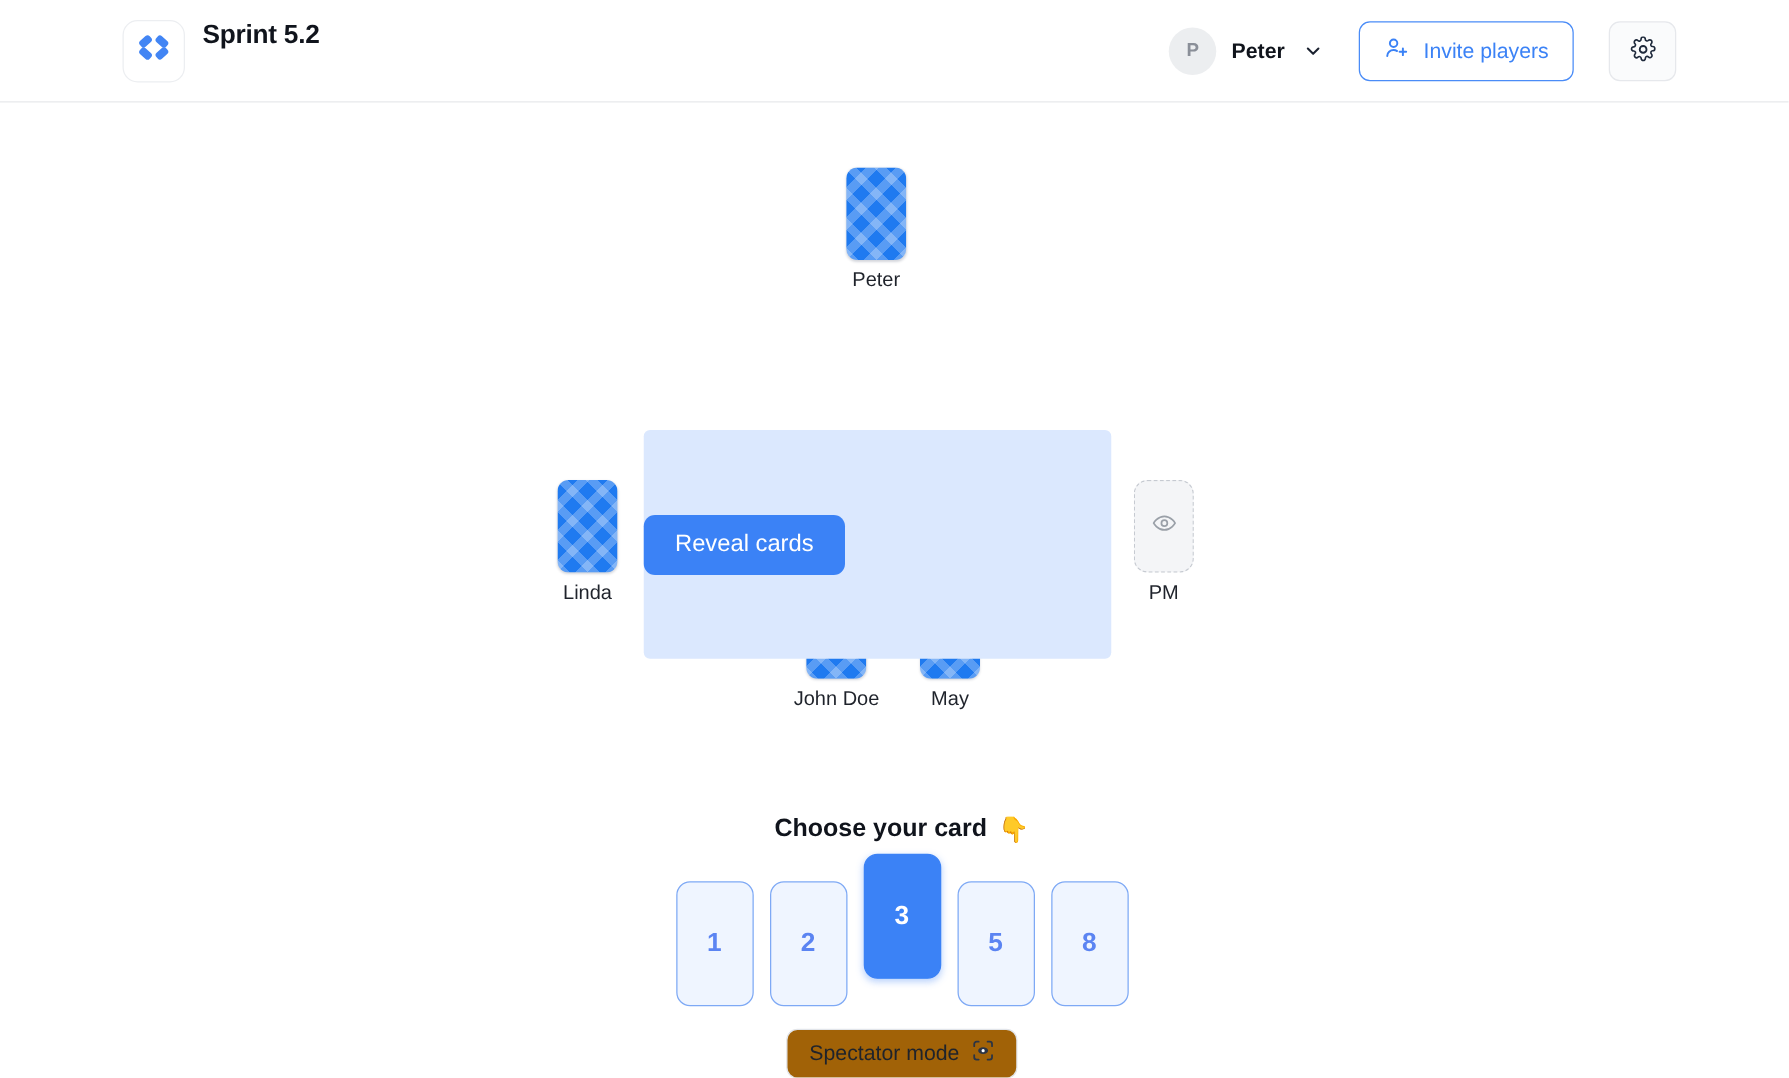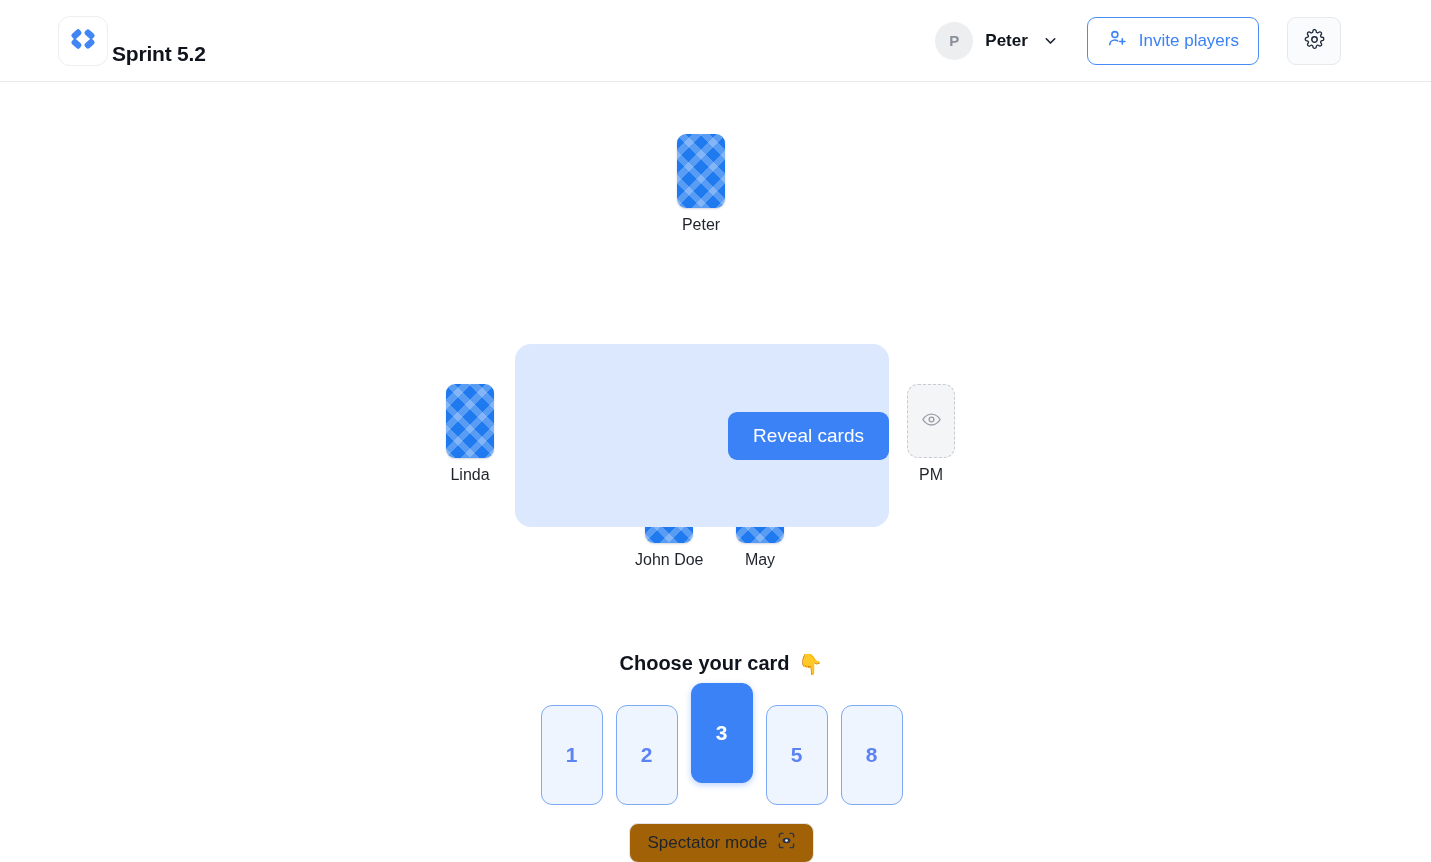--- a/index.html
+++ b/index.html
@@ -24,22 +24,23 @@
     height: 82px;
     border-bottom: 1px solid #e8e9ec;
     display: flex;
     align-items: center;
     padding: 0 90px 0 58px;
     background: #fff;
   }
 
   .brand {
     display: flex;
-    align-items: flex-end;
-    gap: 4px;
+    align-items: flex-start;
+    gap: 14px;
+    margin-left: 40px;
   }
 
   .logo-box {
     width: 50px;
     height: 50px;
     border: 1px solid #eceef1;
     border-radius: 12px;
     background: #fff;
     display: flex;
     align-items: center;
@@ -172,25 +173,25 @@
     justify-content: center;
     color: #9aa0a8;
   }
 
   .table-panel {
     position: absolute;
     left: 515px;
     top: 262px;
     width: 374px;
     height: 183px;
-    border-radius: 16px;
+    border-radius: 5px;
     background: #dbe8fe;
     display: flex;
     align-items: center;
-    justify-content: flex-end;
+    justify-content: flex-start;
   }
 
   .btn-reveal {
     height: 48px;
     padding: 0 25px;
     border: none;
     border-radius: 9px;
     background: #3b82f6;
     color: #ffffff;
     font-size: 19px;

